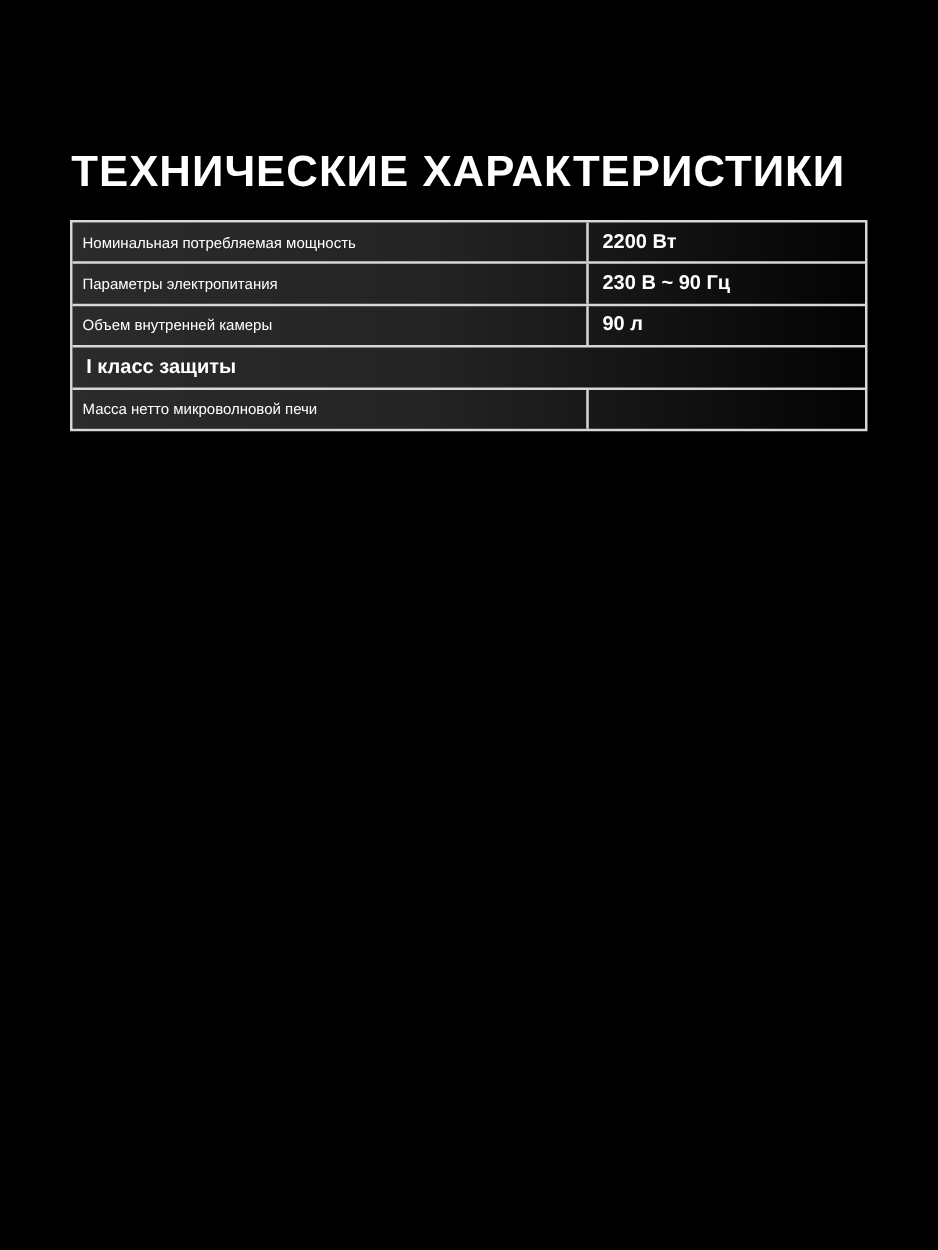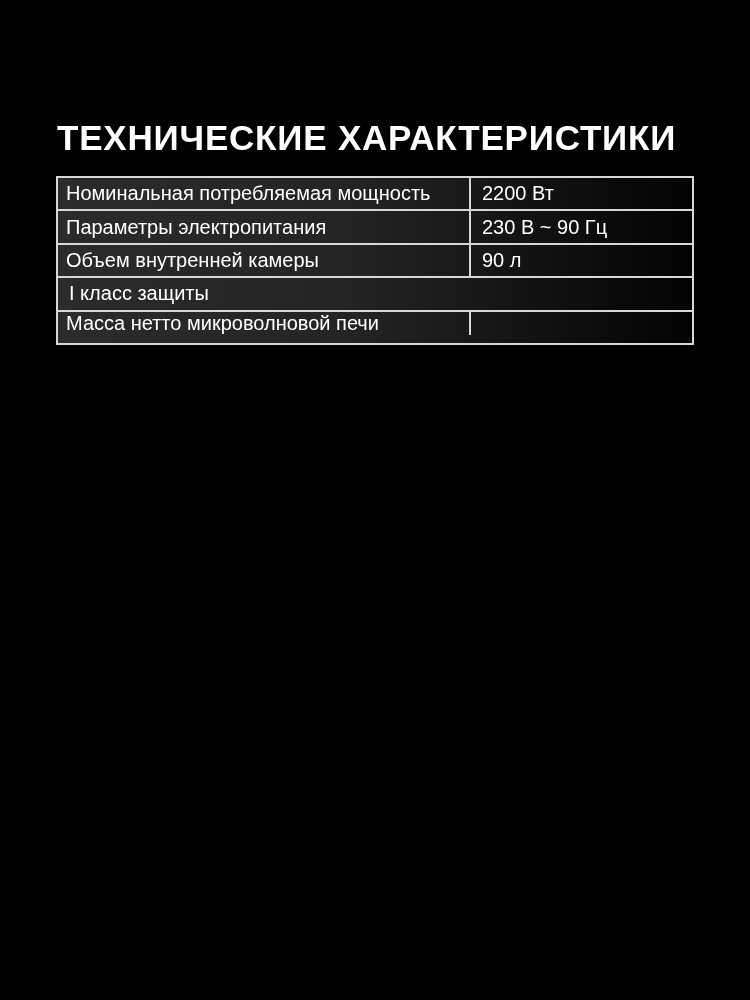--- a/index.html
+++ b/index.html
@@ -37,43 +37,42 @@
     border: 2px solid #d7d7d7;
     background: linear-gradient(90deg, #2b2b2b 0%, #242424 45%, #141414 72%, #030303 100%);
   }
   .spec-row {
     display: flex;
     height: 31.4px;
     border-bottom: 2px solid #d7d7d7;
   }
   .spec-row:last-child {
     border-bottom: none;
-    flex-direction: column;
   }
   .spec-label {
     box-sizing: border-box;
     width: 413px;
     border-right: 2px solid #d7d7d7;
     display: flex;
     align-items: center;
     padding-left: 8px;
     color: #ffffff;
-    font-size: 20px;
+    font-size: 12px;
     font-weight: 400;
     white-space: nowrap;
     overflow: hidden;
   }
   .spec-value {
     flex: 1;
     display: flex;
     align-items: center;
     padding-left: 11px;
     color: #ffffff;
-    font-size: 20px;
-    font-weight: 400;
+    font-size: 16px;
+    font-weight: 700;
     white-space: nowrap;
     overflow: hidden;
   }
 </style>
 </head>
 <body>
 
 <div class="page">
 
   <h1 class="page-title">ТЕХНИЧЕСКИЕ ХАРАКТЕРИСТИКИ</h1>

